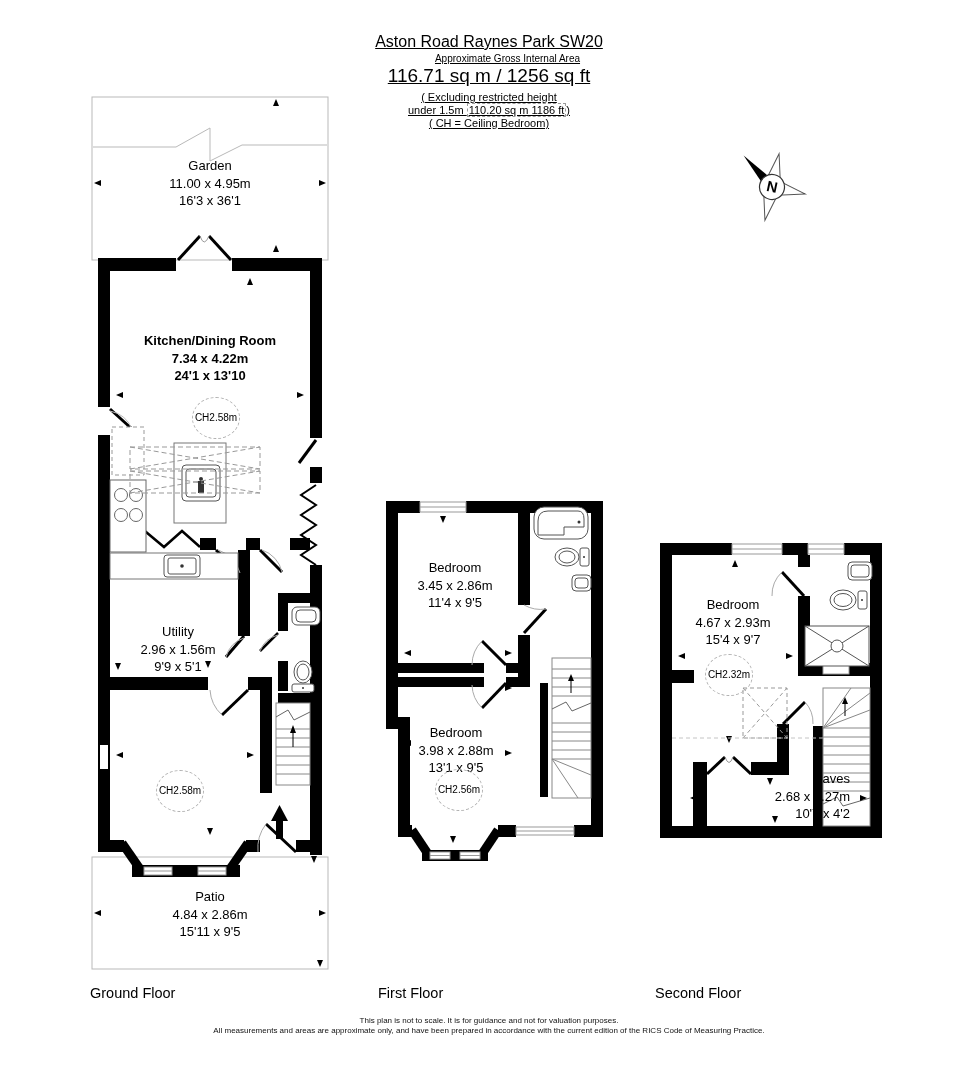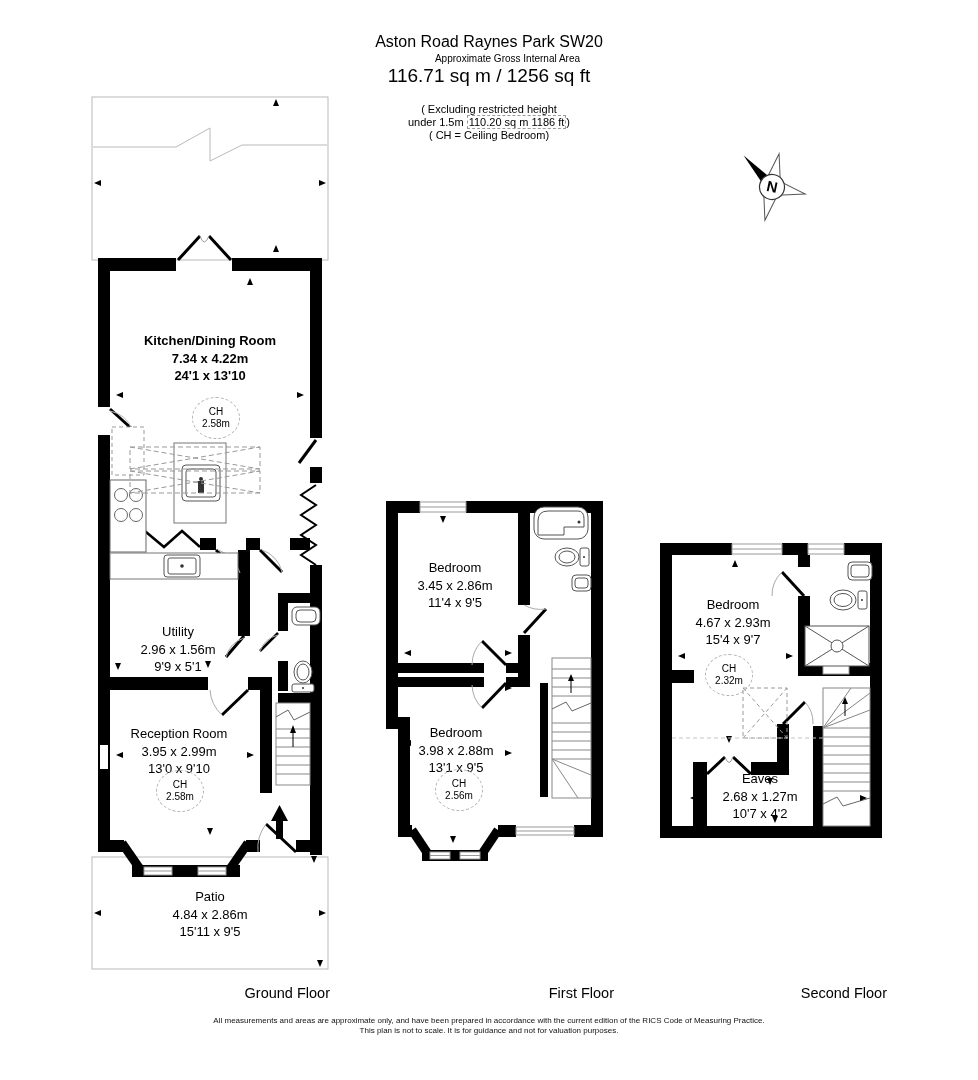--- a/index.html
+++ b/index.html
@@ -1,31 +1,31 @@
 <!DOCTYPE html>
 <html><head>
 <meta charset="utf-8">
 <style>
   html,body{margin:0;padding:0;background:#fff;}
   .page{position:relative;width:978px;height:1080px;background:#fff;overflow:hidden;
         font-family:"Liberation Sans","DejaVu Sans",sans-serif;color:#000;}
-  .hdr{position:absolute;left:0;top:33px;width:978px;text-align:center;}
+  .hdr{position:absolute;left:0;top:33px;width:978px;text-align:center;text-decoration:underline;}
   .hdr .t1{font-size:16px;}
   .hdr .t2{font-size:10px;margin-top:2px;padding-left:37px;}
   .hdr .t3{font-size:19px;margin-top:1px;}
-  .hdr .t4{font-size:11px;line-height:13px;margin-top:16px;}
+  .hdr .t4{font-size:11px;line-height:13px;margin-top:4px;}
   .boxed{border:1px dashed #9a9a9a;padding:0 1px;}
   .plan{position:absolute;}
   .plan svg{position:absolute;left:0;top:0;}
   .room-label{position:absolute;text-align:center;font-size:13px;line-height:17.5px;white-space:nowrap;}
   .room-label div{white-space:nowrap;}
   .ch{position:absolute;width:46px;height:40px;border:1px dashed #b0b0b0;border-radius:50%;
-      display:flex;flex-direction:column;align-items:center;justify-content:center;
+      display:flex;align-items:center;justify-content:center;
       font-size:10px;line-height:12px;background:transparent;}
-  .floor-name{position:absolute;top:985px;text-align:right;font-size:14.5px;}
+  .floor-name{position:absolute;top:985px;text-align:left;font-size:14.5px;}
   .ftr{position:absolute;left:0;top:1016px;width:978px;text-align:center;font-size:8px;line-height:10px;color:#111;}
   .compass{position:absolute;left:730px;top:145px;width:84px;height:84px;}
 </style>
 </head>
 <body>
 
 <div class="page">
 
   <div class="hdr">
     <div class="t1">Aston Road Raynes Park SW20</div>
@@ -205,38 +205,38 @@
 
       <g>
         <path d="M32,748 L50,774" stroke="#000" stroke-width="9"></path>
         <path d="M158,748 L140,774" stroke="#000" stroke-width="9"></path>
         <rect x="54" y="772" width="28" height="8" fill="#fff" stroke="#999"></rect>
         <line x1="54" y1="776" x2="82" y2="776" stroke="#999"></line>
         <rect x="108" y="772" width="28" height="8" fill="#fff" stroke="#999"></rect>
         <line x1="108" y1="776" x2="136" y2="776" stroke="#999"></line>
       </g>
     </svg>
+    <div class="room-label" style="left:0;top:62px;width:240px;">
+      <div>Garden</div>
+      <div>11.00 x 4.95m</div>
+      <div>16'3 x 36'1</div>
+    </div>
     <div class="room-label" style="left:0;top:237px;width:240px;font-weight:bold;">
       <div>Kitchen/Dining Room</div>
       <div>7.34 x 4.22m</div>
       <div>24'1 x 13'10</div>
     </div>
     <div class="ch" style="left:102px;top:302px;">
       <span>CH</span>
         <span>2.58m</span>
     </div>
     <div class="room-label" style="left:0;top:528px;width:176px;">
       <div>Utility</div>
       <div>2.96 x 1.56m</div>
       <div>9'9 x 5'1</div>
-    </div>
-    <div class="room-label" style="left:0;top:630px;width:178px;">
-      <div>Reception Room</div>
-      <div>3.95 x 2.99m</div>
-      <div>13'0 x 9'10</div>
     </div>
     <div class="ch" style="left:66px;top:675px;">
       <span>CH</span>
         <span>2.58m</span>
     </div>
     <div class="room-label" style="left:0;top:793px;width:240px;">
       <div>Patio</div>
       <div>4.84 x 2.86m</div>
       <div>15'11 x 9'5</div>
     </div>
@@ -448,29 +448,29 @@
     </svg>
     <div class="room-label" style="left:0;top:58px;width:156px;">
       <div>Bedroom</div>
       <div>4.67 x 2.93m</div>
       <div>15'4 x 9'7</div>
     </div>
     <div class="ch" style="left:50px;top:116px;">
       <span>CH</span>
         <span>2.32m</span>
     </div>
-    <div class="room-label" style="left:15px;top:232px;width:180px;">
+    <div class="room-label" style="left:15px;top:232px;width:180px;text-align:right;">
       <div>Eaves</div>
       <div>2.68 x 1.27m</div>
       <div>10'7 x 4'2</div>
     </div>
   </div>
 
   <div class="floor-name" style="left:90px;width:240px;">Ground Floor</div>
   <div class="floor-name" style="left:378px;width:236px;">First Floor</div>
   <div class="floor-name" style="left:655px;width:232px;">Second Floor</div>
 
   <div class="ftr">
+    <div>This plan is not to scale. It is for guidance and not for valuation purposes.</div>
     <div>All measurements and areas are approximate only, and have been prepared in accordance with the current edition of the RICS Code of Measuring Practice.</div>
-    <div>This plan is not to scale. It is for guidance and not for valuation purposes.</div>
   </div>
 
 </div>
 
 </body></html>

